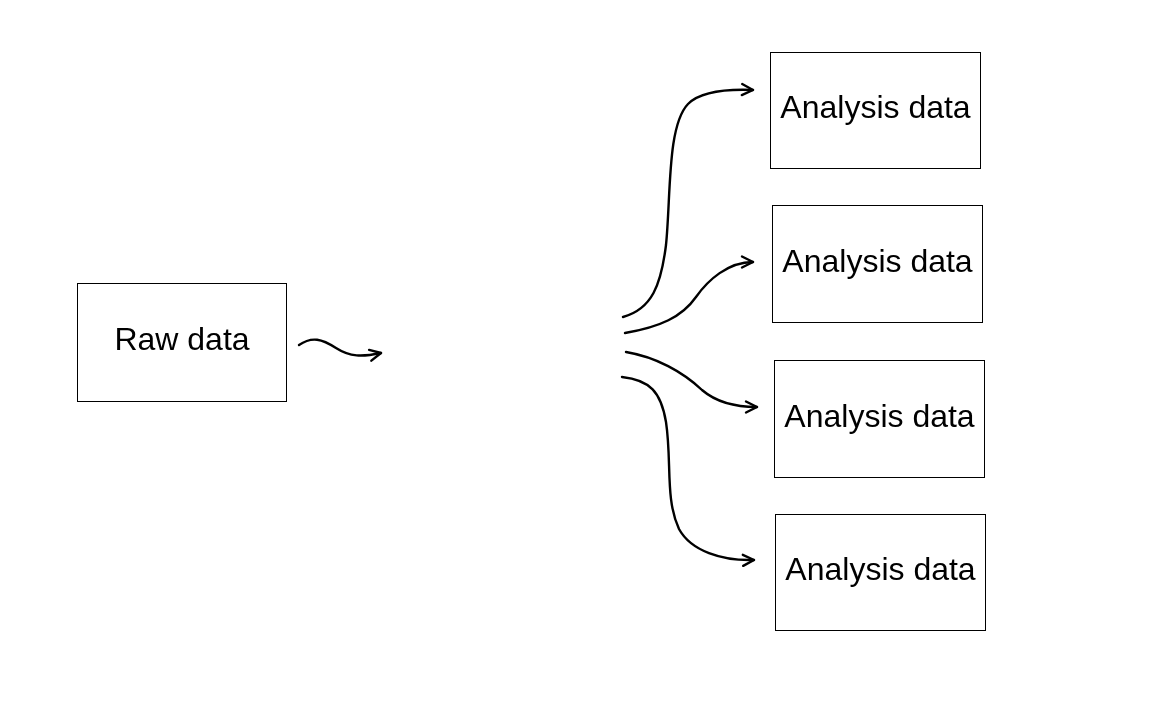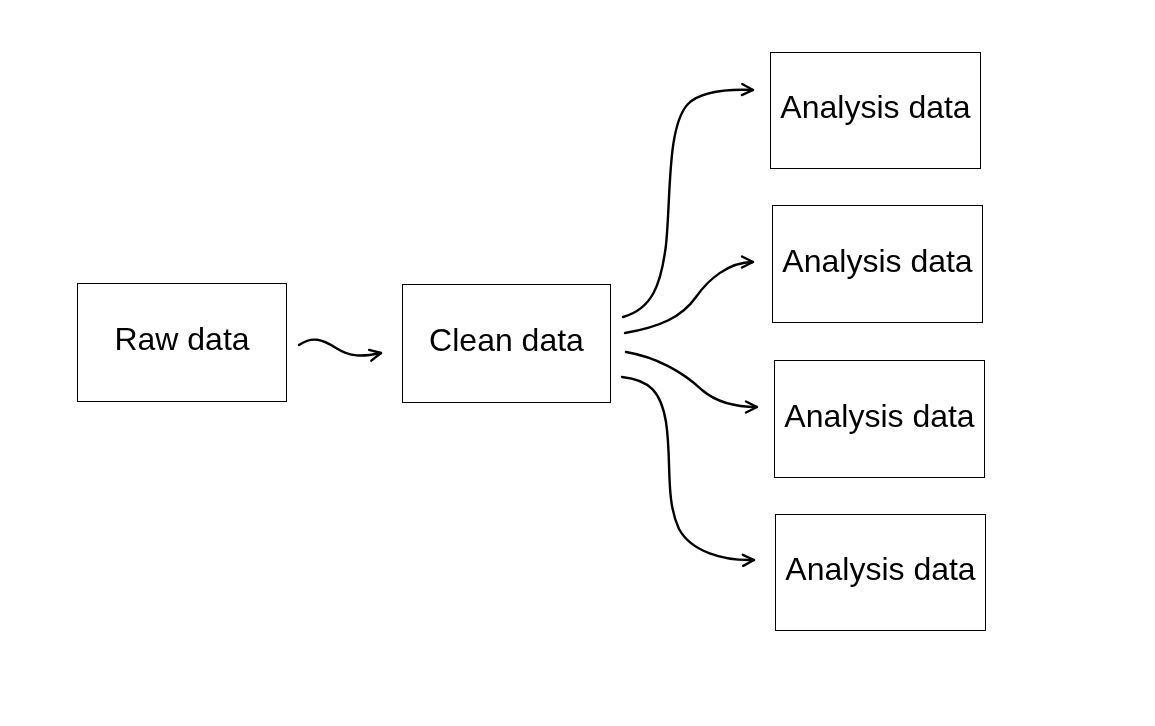--- a/index.html
+++ b/index.html
@@ -63,23 +63,20 @@
       <path d="M625,333 C660,327 682,317 696,297 C708,280 728,262 753,262" marker-end="url(#arrowhead)"></path>
       <path d="M626,352 C656,357 683,372 702,390 C716,402 737,407 757,407" marker-end="url(#arrowhead)"></path>
       <path d="M622,377 C650,380 661,392 666,422 C672,462 665,499 679,529 C691,551 722,561 754,560" marker-end="url(#arrowhead)"></path>
     </g>
   </svg>
 
   <div class="node node-raw">
     <span class="label">Raw data</span>
   </div>
 
-  <div class="node node-clean">
-    <span class="label">Clean data</span>
-  </div>
 
   <div class="node node-a1">
     <span class="label">Analysis data</span>
   </div>
 
   <div class="node node-a2">
     <span class="label">Analysis data</span>
   </div>
 
   <div class="node node-a3">

